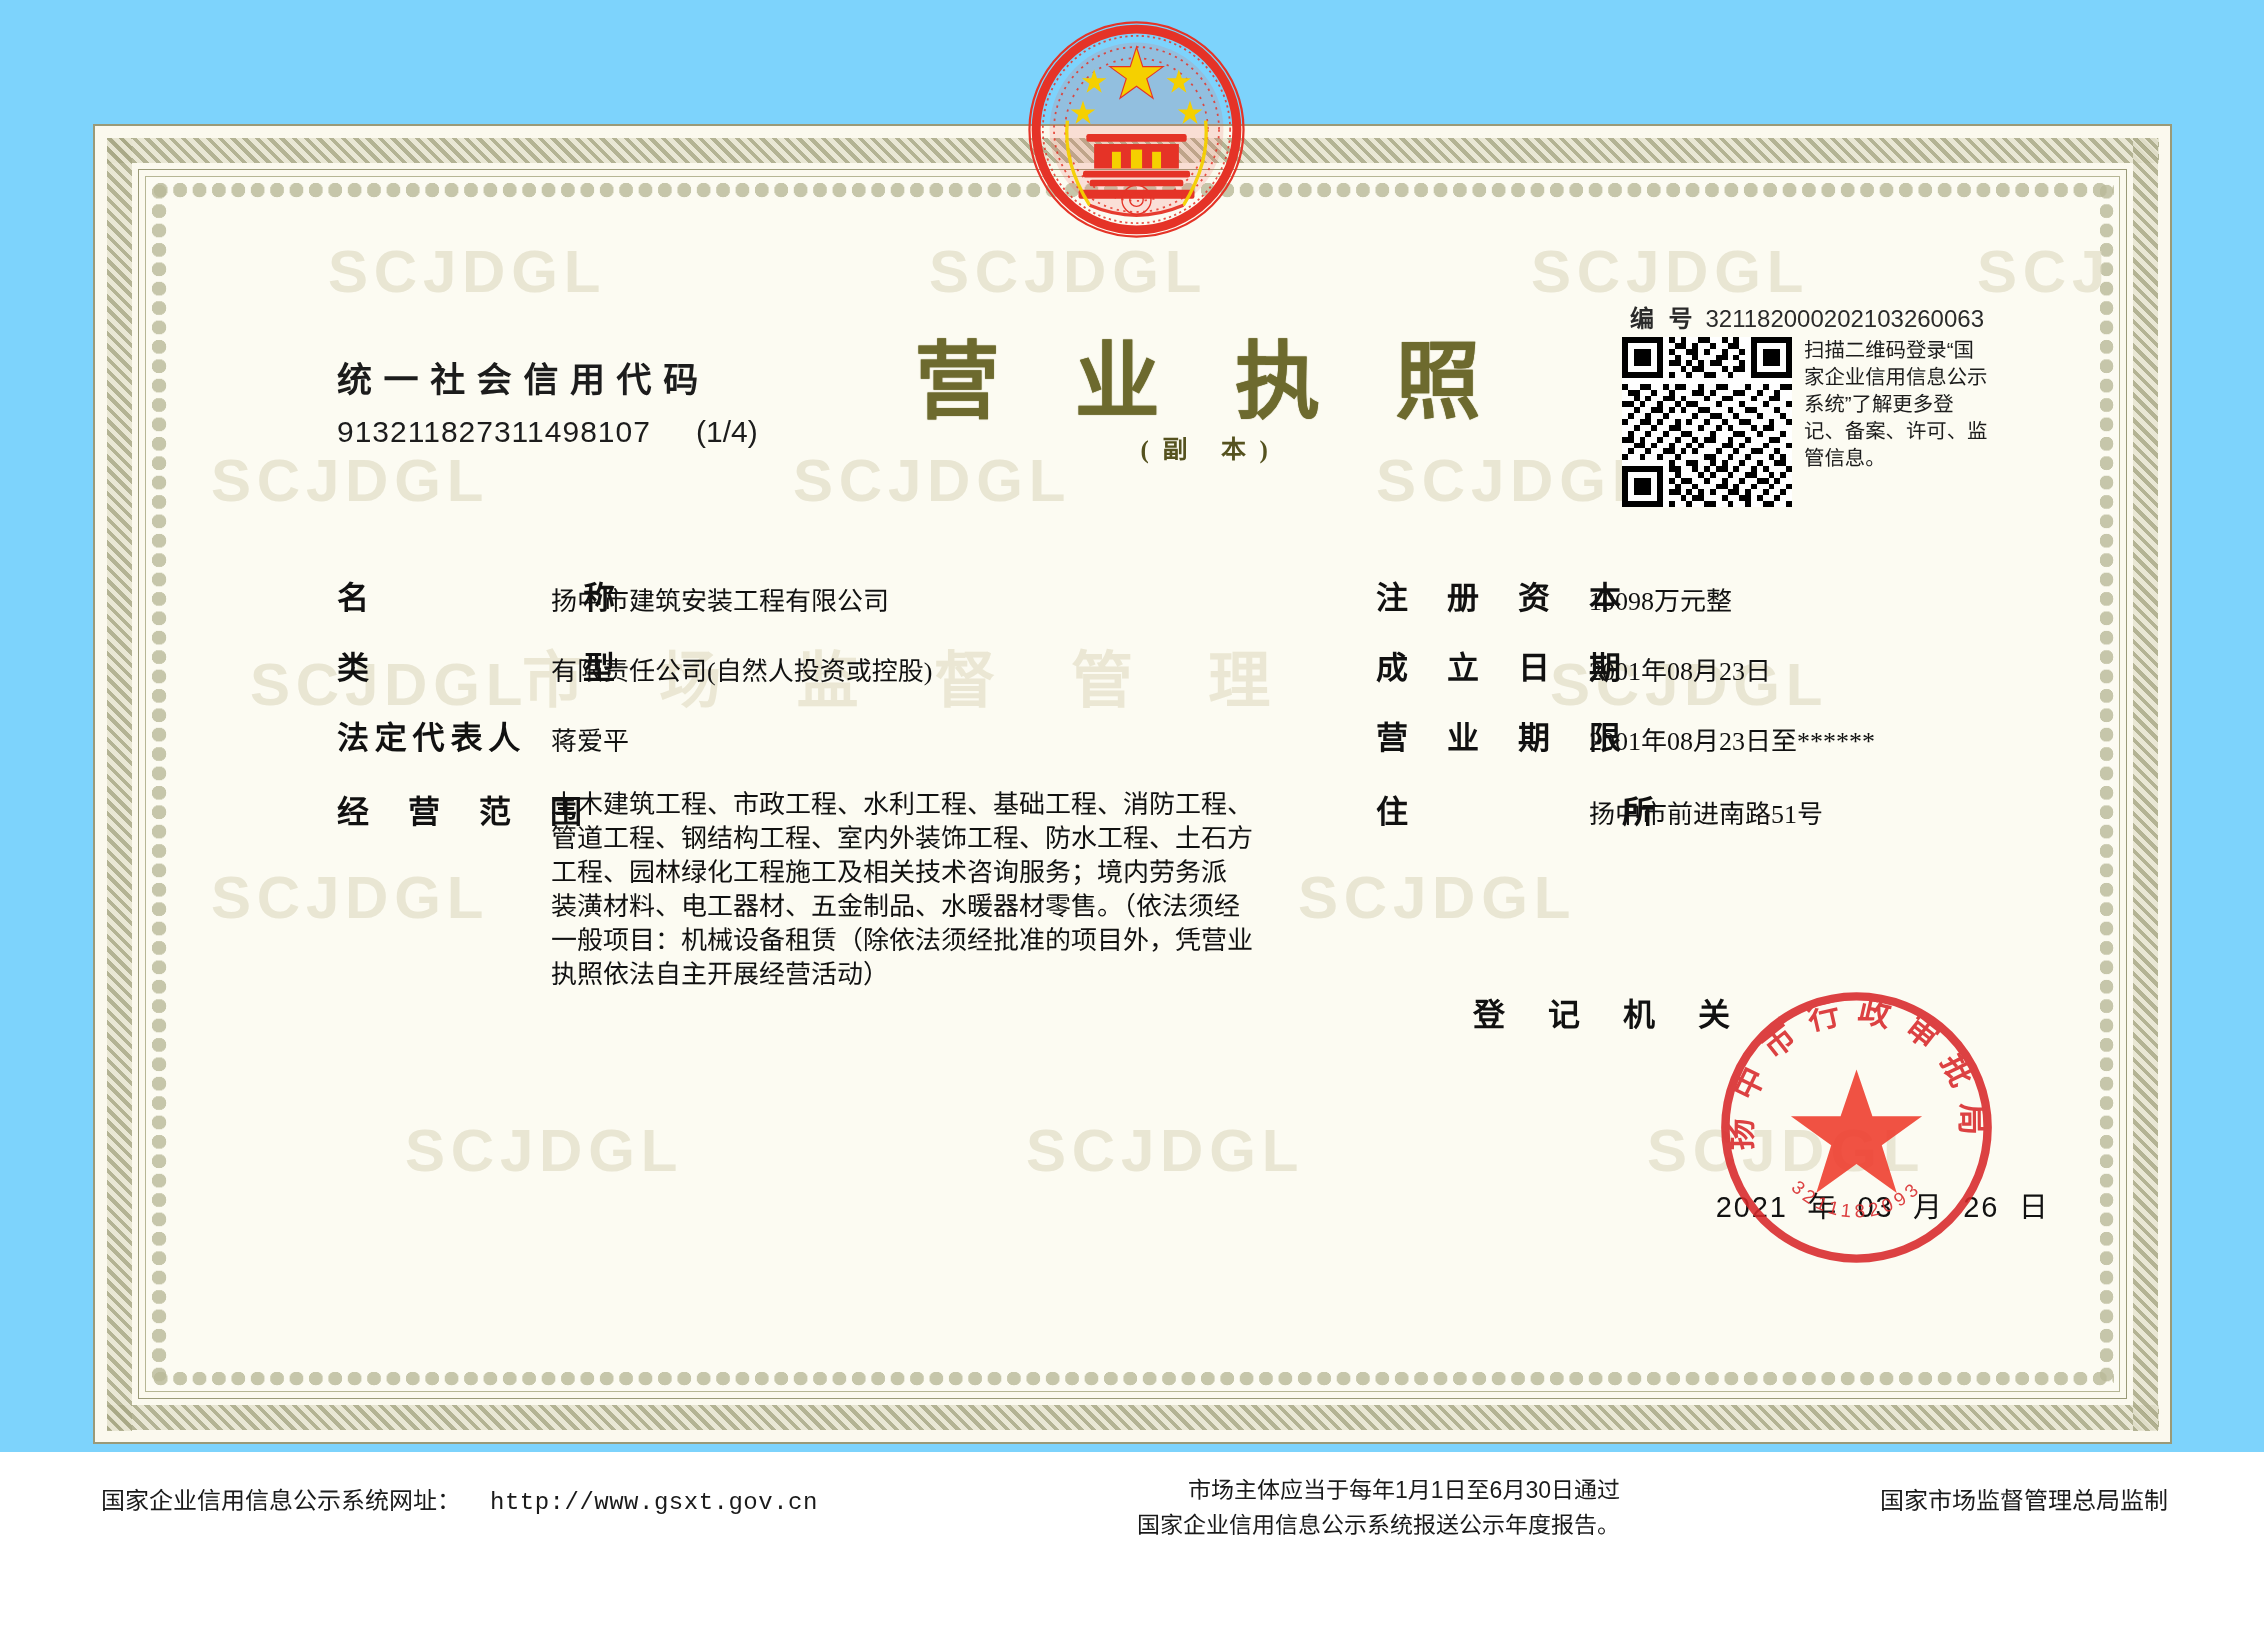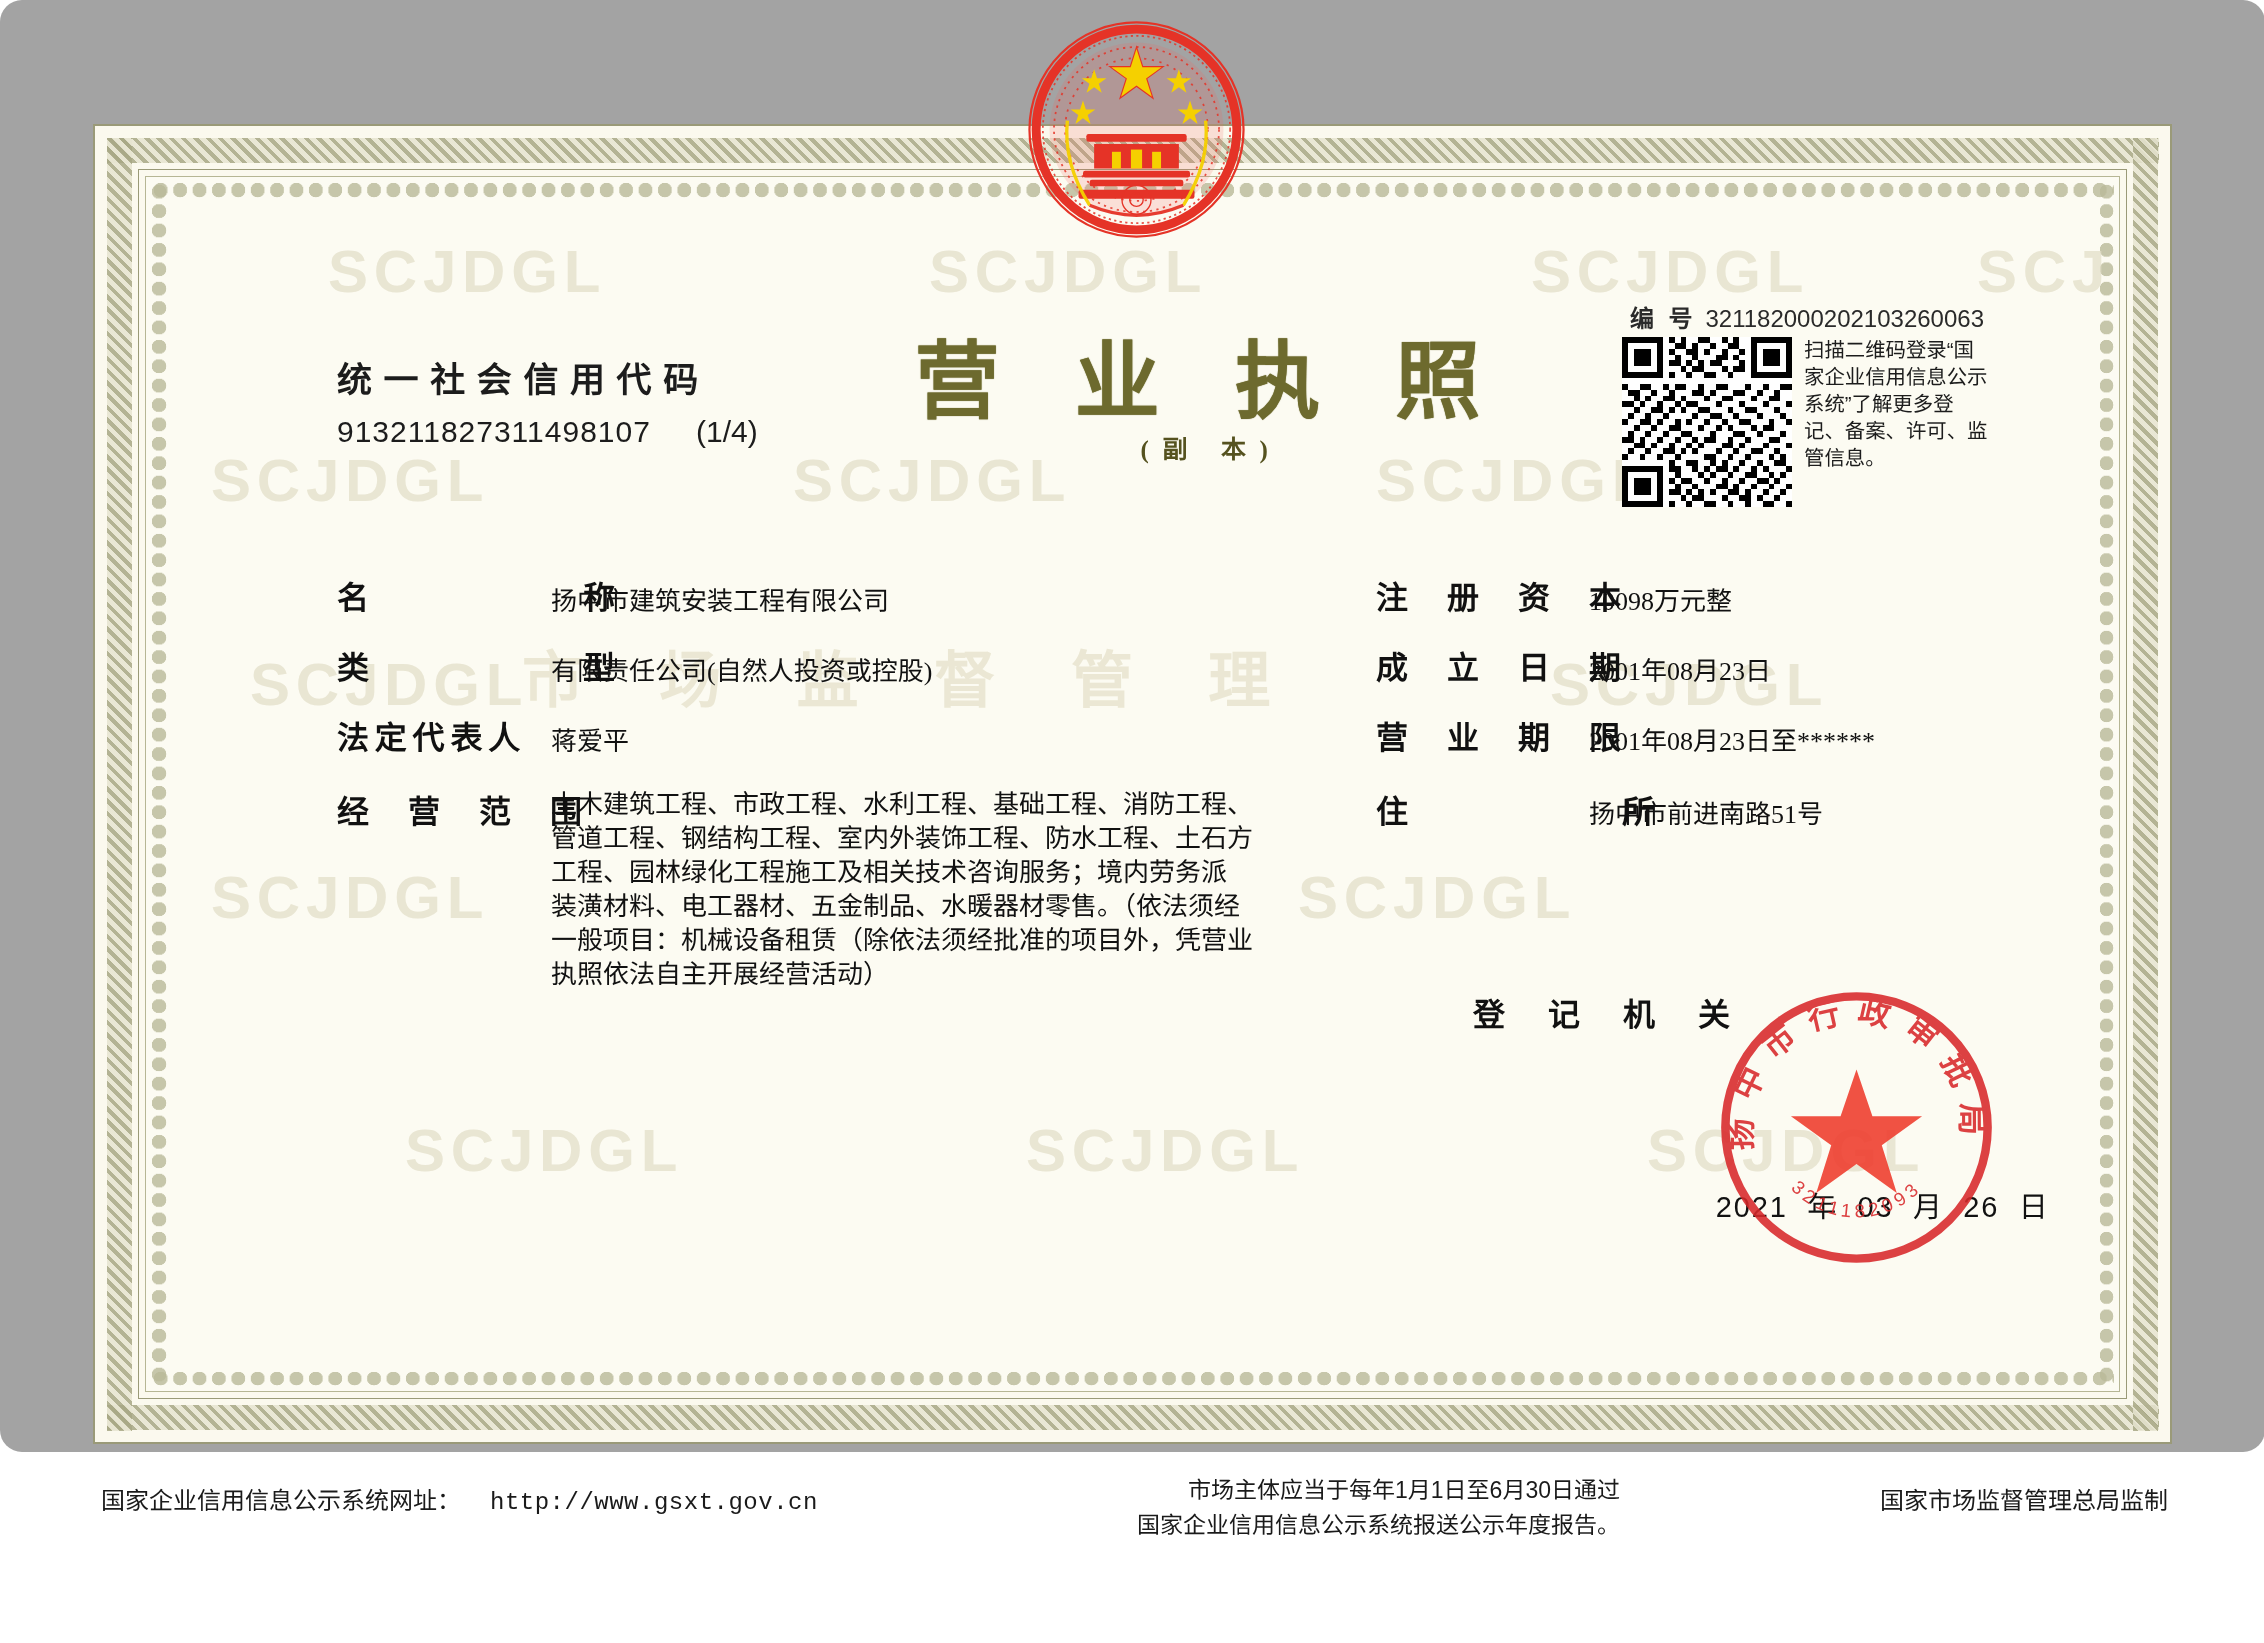--- a/index.html
+++ b/index.html
@@ -11,22 +11,21 @@
     width: 2265px;
     height: 1644px;
     font-family: "Liberation Serif", "DejaVu Serif", serif;
     overflow: hidden;
   }
 
   .page {
     position: relative;
     width: 2265px;
     height: 1452px;
-    background: #a3a3a3;
-    border-radius: 22px;
+    background: #7dd3fc;
   }
 
   
   .cert {
     position: absolute;
     left: 93px;
     top: 124px;
     width: 2079px;
     height: 1320px;
     background: #fbf9ee;

